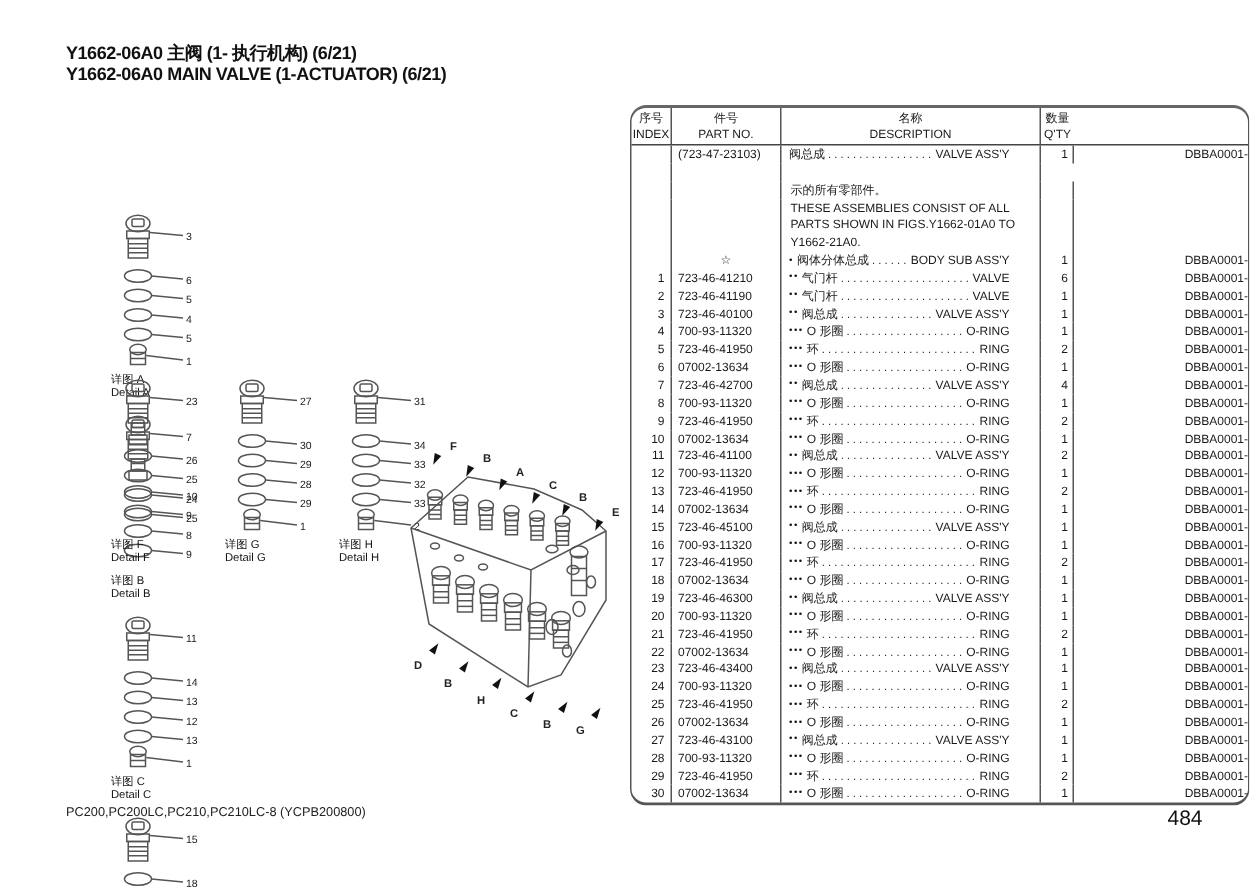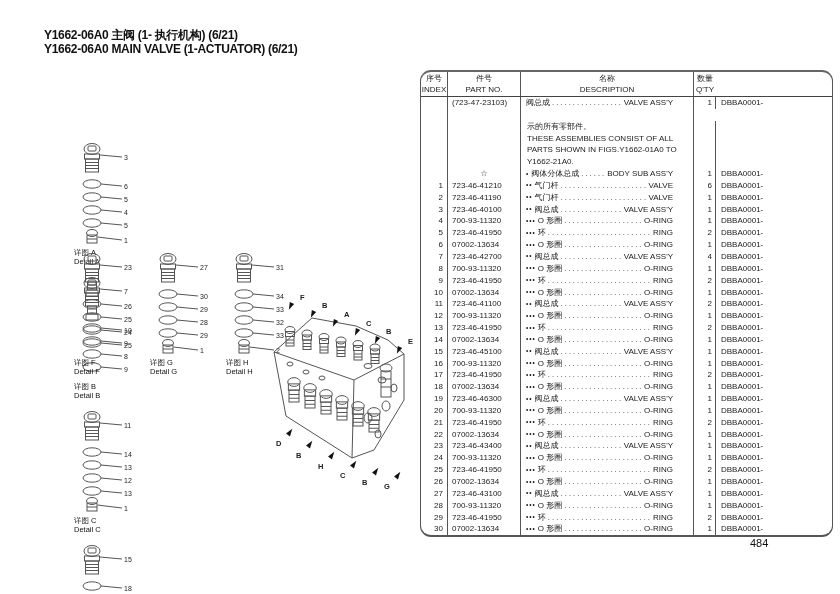--- a/index.html
+++ b/index.html
@@ -5,40 +5,40 @@
   html,body{margin:0;padding:0;background:#e8e8e8;}
   .page{
     position:relative;width:840px;height:594px;background:#ffffff;
     font-family:"Liberation Sans",sans-serif;color:#1a1a1a;overflow:hidden;
   }
   
   .title{position:absolute;left:44px;top:28px;font-family:Liberation Sans, sans-serif;
          font-size:12px;line-height:14px;font-weight:600;letter-spacing:-0.3px;color:#111;}
   
   .footer-left{position:absolute;left:44px;top:536px;font-size:8.5px;color:#222;}
-  .page-num{position:absolute;right:10px;top:537px;width:80px;text-align:left;font-size:11px;color:#111;}
+  .page-num{position:absolute;right:10px;top:537px;width:80px;text-align:center;font-size:14px;color:#111;}
   
   .ptable{position:absolute;left:420px;top:70px;width:411px;
           border-top:2.5px solid #666;border-bottom:2.5px solid #555;
           border-left:1px solid #555;border-right:1px solid #555;border-radius:11px;}
   .tr{display:grid;grid-template-columns:27px 73px 173px 22px 1fr;}
   .thead .tr{height:24px;border-bottom:1.2px solid #444;}
   .th{font-size:8px;line-height:11px;text-align:center;padding-top:1px;
       border-right:1px solid #555;overflow:hidden;}
   .th div{white-space:nowrap;}
   .tbody .tr{height:11.85px;}
   .td{font-size:8px;line-height:11.85px;border-right:1px solid #555;
       overflow:hidden;white-space:nowrap;}
   .th:last-child,.td:last-child{border-right:none;}
   .td.c-index{text-align:right;padding-right:4px;}
   .td.c-part{padding-left:4px;}
   .td.c-part.star{text-align:center;padding-left:0;}
   .td.c-desc{padding-left:5px;padding-right:20px;display:flex;align-items:stretch;}
   .td.c-qty{text-align:right;padding-right:3px;}
-  .td.c-serial{padding-left:5px;}
+  .td.c-serial{padding-left:5px;text-align:right;}
   .pfx{font-size:6.5px;letter-spacing:1px;margin-right:2px;position:relative;top:-0.5px;}
   .cnm{flex:0 0 auto;}
   .leader{flex:1 1 auto;min-width:6px;overflow:hidden;color:#222;font-size:7.5px;margin:0 2px;}
   .leader::before{content:". . . . . . . . . . . . . . . . . . . . . . . . . . . . . . . . . . . . . . . . . . . . . . . . . . . . . . . . . . . . . . . .";}
   .enm{flex:0 0 auto;}
   .plain{padding-left:1px;}
   
   .details-row{position:absolute;display:flex;gap:8px;}
   .row1{left:70px;top:140px;flex-direction:column;}
   .row2{left:70px;top:250px;}
@@ -922,15 +922,16 @@
             <span class="cnm">O 形圈</span>
             <span class="leader"></span>
             <span class="enm">O-RING</span>
           </div>
           <div class="td c-qty">1</div>
           <div class="td c-serial">DBBA0001-</div>
         </div>
       </div>
   </div>
 
+  <div class="footer-left">PC200,PC200LC,PC210,PC210LC-8 (YCPB200800)</div>
   <div class="page-num">484</div>
 
 </div>
 
 </body></html>

